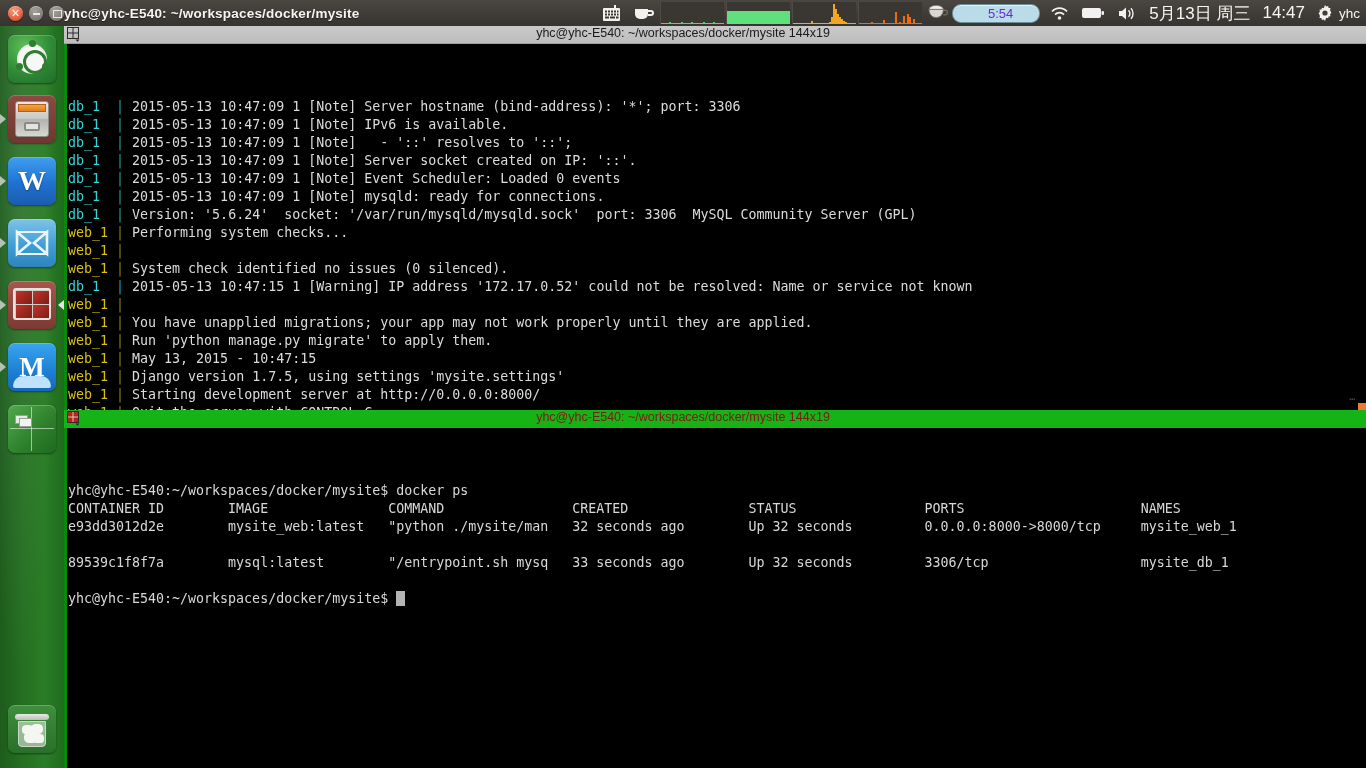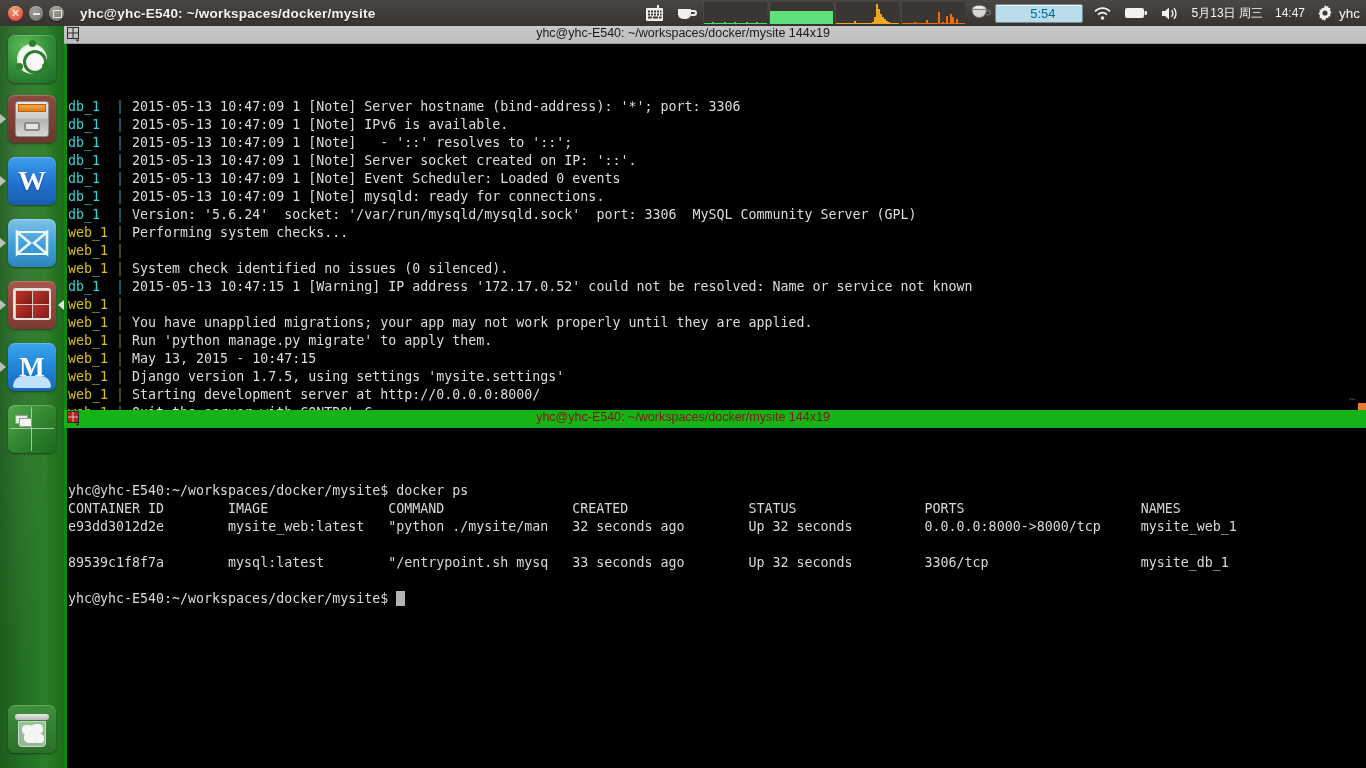--- a/index.html
+++ b/index.html
@@ -18,36 +18,36 @@
         box-shadow:inset 0 1px 0 rgba(255,255,255,.35), 0 1px 1px rgba(0,0,0,.4); }
   .wc-close { background:radial-gradient(circle at 40% 30%,#f7a07a,#e2543a 70%,#b33b22); }
   .wc-min   { background:radial-gradient(circle at 40% 30%,#a5a19c,#7e7a74 70%,#5e5a55); }
   .wc-max   { background:radial-gradient(circle at 40% 30%,#a5a19c,#7e7a74 70%,#5e5a55); }
   .wc-close:after{ content:"×"; position:absolute; left:0; top:-3px; width:15px; text-align:center;
                    font-size:14px; line-height:20px; color:#fff2ee; }
   .wc-min:after { content:""; position:absolute; left:4px; top:7px; width:7px; height:2px; background:#e9e7e4; }
   .wc-max:after { content:""; position:absolute; left:4px; top:4px; width:7px; height:6px;
                   border:1.5px solid #e9e7e4; }
   #panel-title { font-weight:bold; font-size:13.5px; letter-spacing:.2px; color:#f6f5f4;
-                 text-shadow:0 1px 1px rgba(0,0,0,.55); white-space:nowrap;padding-left:16px; }
+                 text-shadow:0 1px 1px rgba(0,0,0,.55); white-space:nowrap; }
   #panel-spacer { flex:1; }
   .tray { display:flex; align-items:center; height:26px; }
   .tray-item { display:flex; align-items:center; justify-content:center; height:26px; padding:0 6px; }
   #tray-keyboard svg, #tray-cup svg { display:block; }
   .mon-graph { width:64px; height:22px; background:#3a3732; margin-right:2px;
                position:relative; overflow:hidden; border-left:1px solid #4e4a45; }
   .mon-bar { position:absolute; bottom:0; width:2px; }
   #indicator-clock { display:flex; align-items:center; gap:4px; padding:0 4px; }
   #redshift-time {
-    background:#b9dce8; color:#0369a1; border:1px solid #6d8d98; border-radius:2px;
+    background:#b9dce8; color:#6d28d9; border:1px solid #6d8d98; border-radius:9px;
     font-size:13px; padding:1px 26px 1px 26px; text-align:right; min-width:88px;
     box-shadow:inset 0 1px 0 #e6f3f8;
   }
   .cupicon { width:20px; height:18px; }
-  #tray-datetime { font-size:12px; color:#f6f5f4; padding:0 6px; white-space:nowrap; }
+  #tray-datetime { font-size:17px; color:#f6f5f4; padding:0 6px; white-space:nowrap; }
   #tray-user { font-size:13.5px; color:#f6f5f4; padding-right:6px; white-space:nowrap;}
   .svgico { fill:#f2f1f0; }
 
   
   #launcher {
     position:absolute; left:0; top:26px; width:64px; height:742px;
     background:linear-gradient(to right,#1d5c1d 0%,#256f22 35%,#2a7d26 70%,#1f6b1e 100%);
   }
   #launcher:before{ content:""; position:absolute; inset:0;
     background:radial-gradient(ellipse at 30% 20%, rgba(255,255,255,.10), rgba(0,0,0,0) 60%);}

